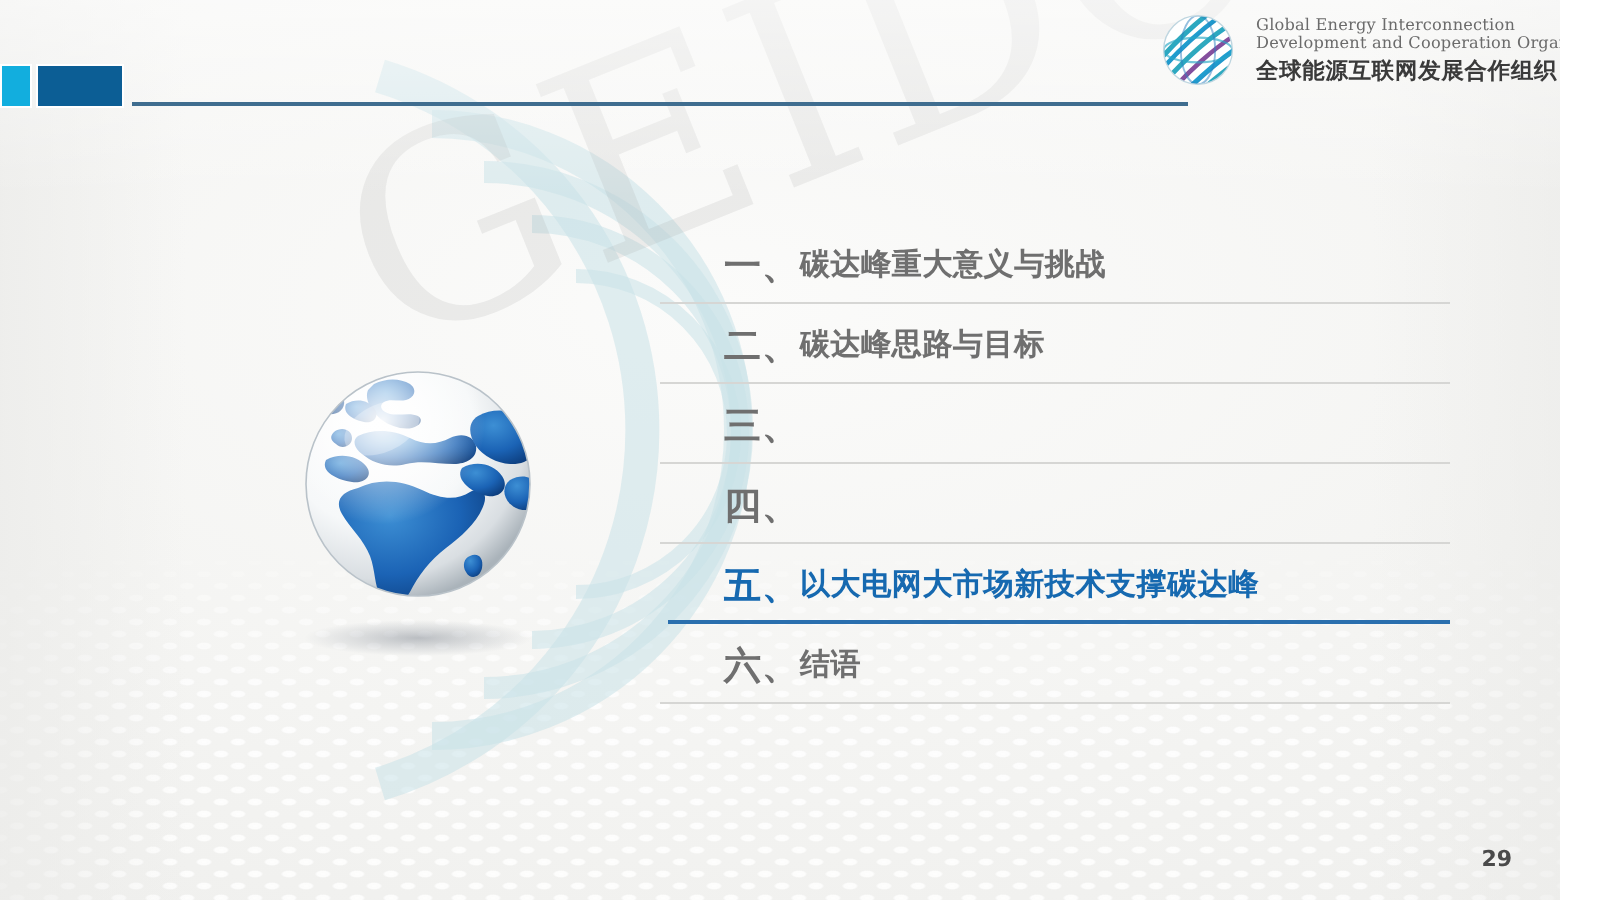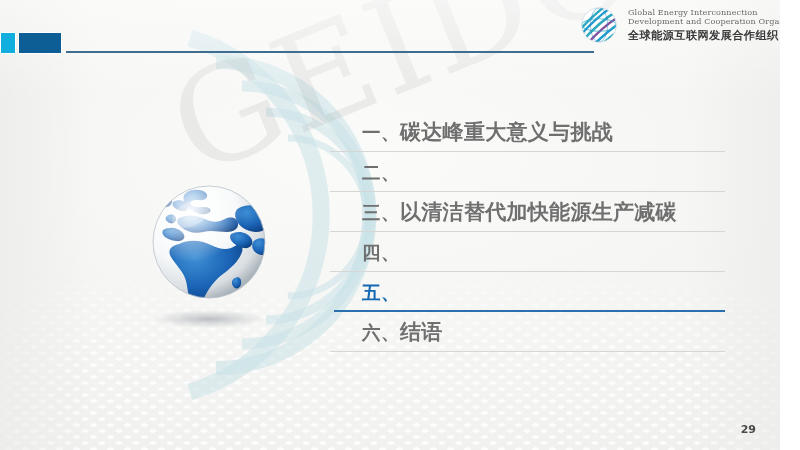--- a/index.html
+++ b/index.html
@@ -167,21 +167,21 @@
   }
   .agenda-num {
     font-size: 18.5px;
     color: #6f6f6f;
     font-weight: 600;
     letter-spacing: 0.5px;
     white-space: nowrap;
     padding-left: 32px;
   }
   .agenda-label {
-    font-size: 21px;
+    font-size: 15px;
     color: #6f6f6f;
     font-weight: 600;
     letter-spacing: 0.3px;
     white-space: nowrap;
   }
   .agenda-item.active .agenda-num,
   .agenda-item.active .agenda-label {
     color: #1669b0;
     font-weight: 700;
   }
@@ -332,36 +332,37 @@
   <div class="agenda">
 
     <div class="agenda-item">
       <span class="agenda-num">一、</span>
       <span class="agenda-label">碳达峰重大意义与挑战</span>
       <span class="rule"></span>
     </div>
 
     <div class="agenda-item">
       <span class="agenda-num">二、</span>
+      <span class="agenda-label">碳达峰思路与目标</span>
       <span class="rule"></span>
     </div>
 
     <div class="agenda-item">
       <span class="agenda-num">三、</span>
-      <span class="agenda-label">以清洁替代加快能源生产减碳</span>
       <span class="rule"></span>
     </div>
 
     <div class="agenda-item">
       <span class="agenda-num">四、</span>
       <span class="rule"></span>
     </div>
 
     <div class="agenda-item active">
       <span class="agenda-num">五、</span>
+      <span class="agenda-label">以大电网大市场新技术支撑碳达峰</span>
       <span class="rule"></span>
     </div>
 
     <div class="agenda-item">
       <span class="agenda-num">六、</span>
       <span class="agenda-label">结语</span>
       <span class="rule"></span>
     </div>
 
   </div>

